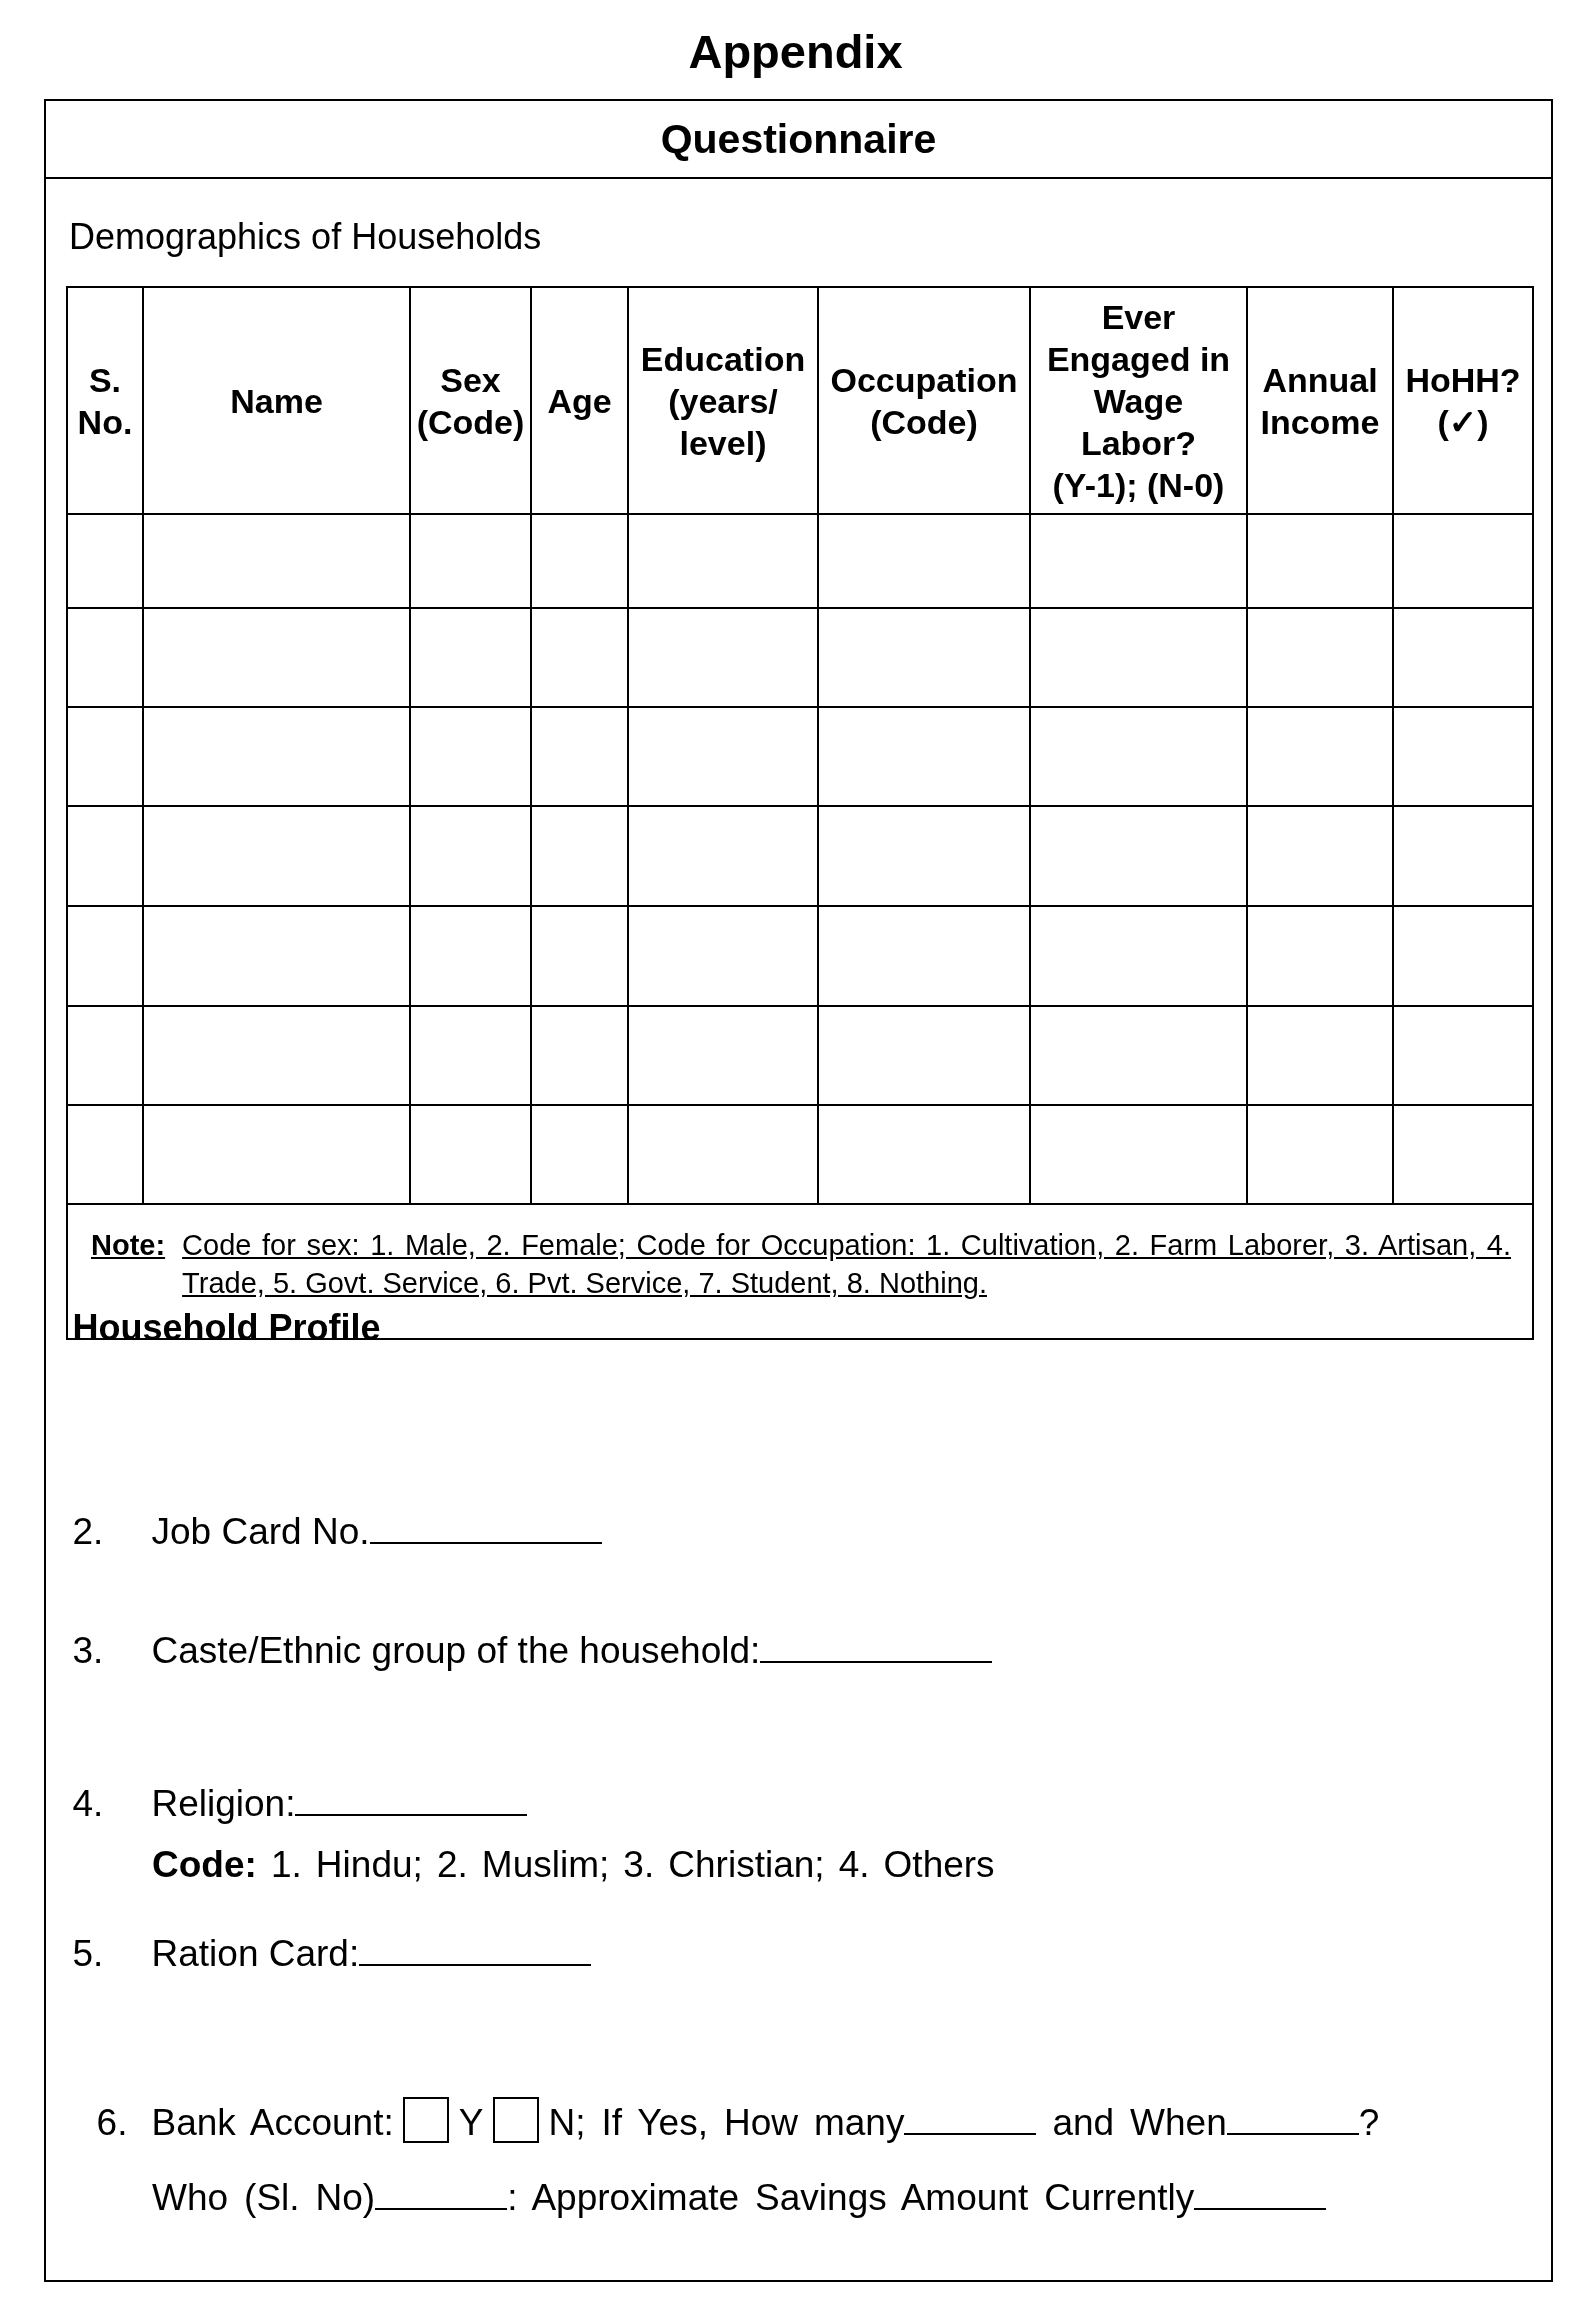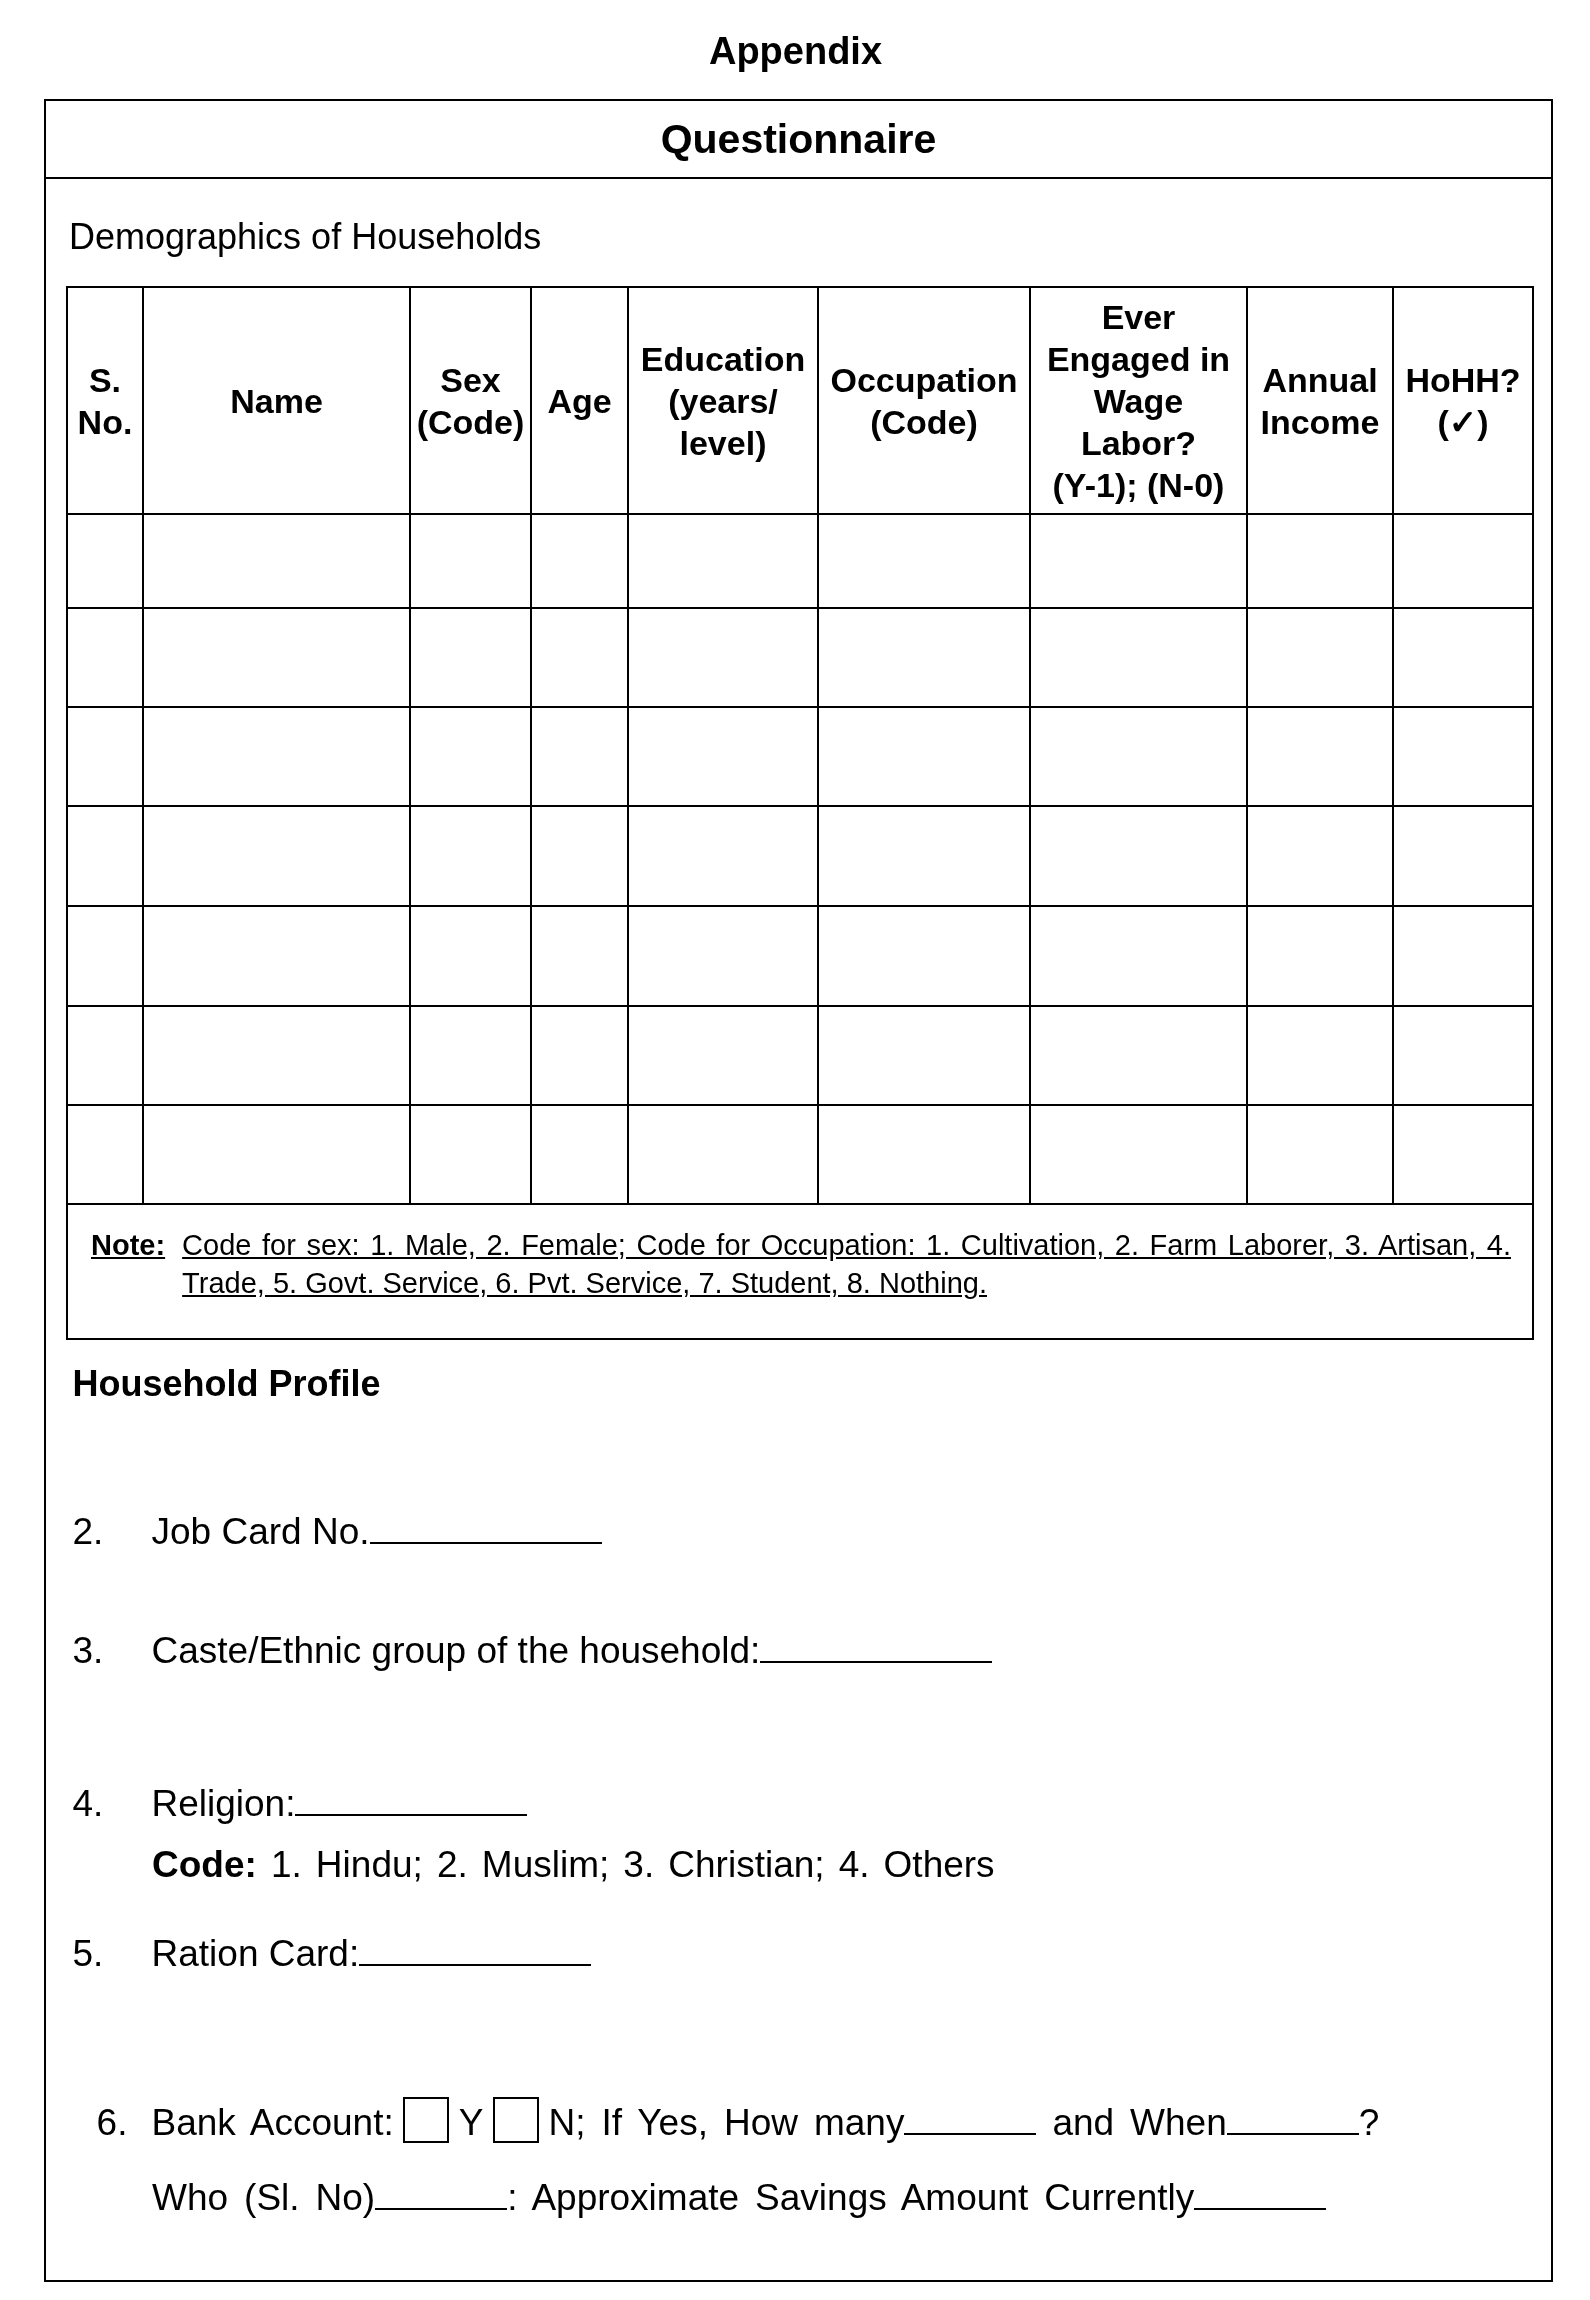--- a/index.html
+++ b/index.html
@@ -2,21 +2,21 @@
 <html style="font-size:15px"><head>
 <meta charset="utf-8">
 <style>
   html, body { margin:0; padding:0; background:#ffffff; }
   body {
     width:1591px; height:2301px; position:relative; overflow:hidden;
     font-family:"Liberation Sans", sans-serif; color:#000;
   }
   .page-title {
     position:absolute; left:0; width:1591px; top:23px; text-align:center;
-    font-size:38px; font-weight:bold; line-height:57px;
+    font-size:47px; font-weight:bold; line-height:57px;
   }
   .outer {
     position:absolute; left:44px; top:99px; width:1505px; height:2179px;
     border:2.8px solid #000;
   }
   .q-title {
     position:absolute; left:0; right:0; top:0; height:76px;
     border-bottom:2.8px solid #000; text-align:center;
     font-size:41px; font-weight:bold; line-height:76px;
   }
@@ -36,21 +36,21 @@
   }
   table.demo td.cell { height:95px; }
   table.demo td.note {
     height:112px; text-align:justify; padding:21px 21px 0 23px;
     vertical-align:top; font-size:29px; line-height:38px;
   }
   .note-wrap { display:flex;text-decoration:underline; }
   .note-label { font-weight:bold; white-space:nowrap; margin-right:17px; }
   .note-text { text-align:justify; text-align-last:left; }
   .profile-title {
-    position:absolute; left:26.5px; top:1259px; font-size:36px; font-weight:bold; line-height:47px;
+    position:absolute; left:26.5px; top:1203px; font-size:36px; font-weight:bold; line-height:47px;
   }
   .item {
     position:absolute; left:26.5px; font-size:37px; line-height:47px; white-space:nowrap;
   }
   .item .num { display:inline-block; width:79px; }
   .code-line {
     position:absolute; left:106px; font-size:37px; line-height:47px; white-space:nowrap;
     word-spacing:3.8px;
   }
   .code-line b { font-weight:bold; }

